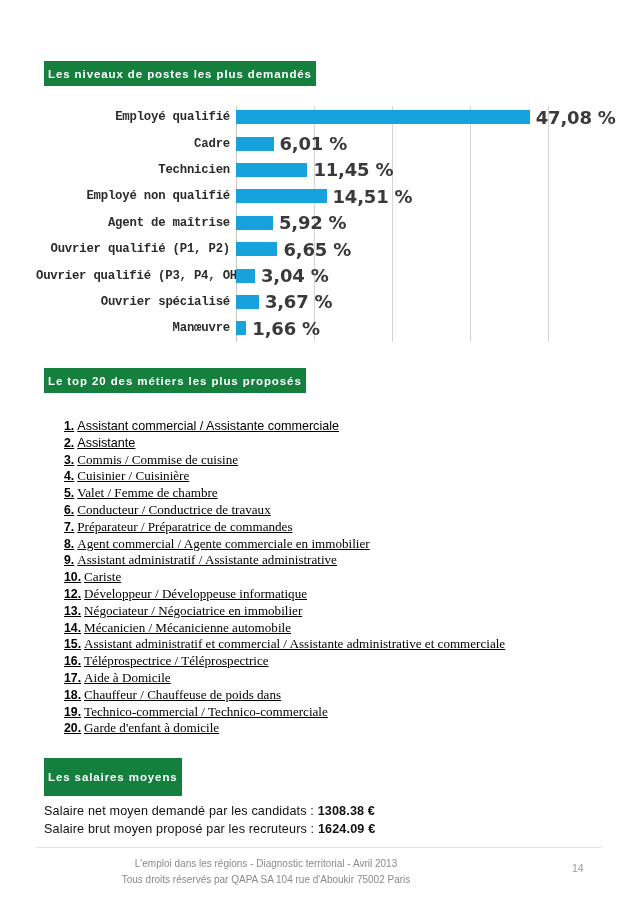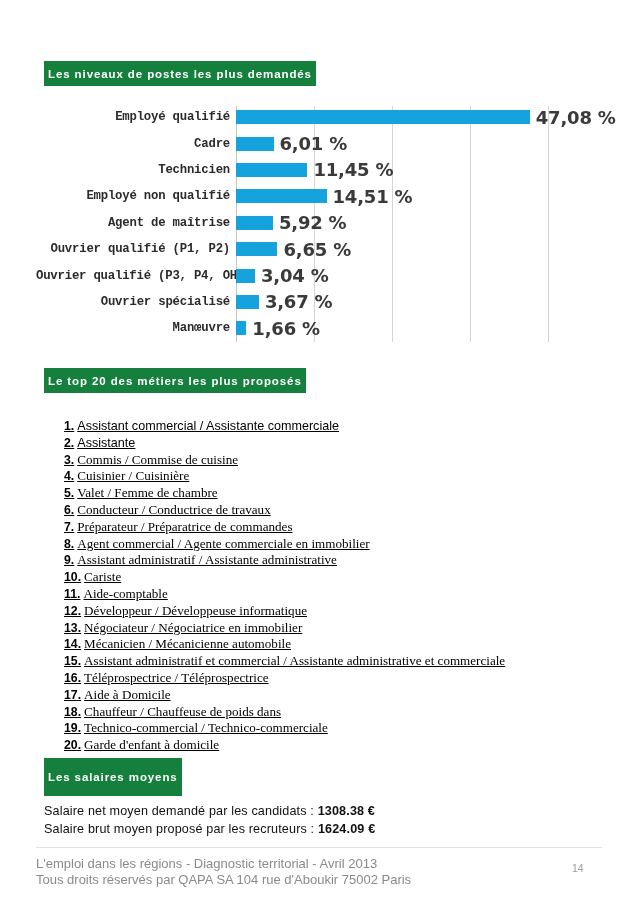--- a/index.html
+++ b/index.html
@@ -166,24 +166,25 @@
     height: 1px;
     background: #e2e2e2;
   }
   .footer {
     position: absolute;
     left: 36px;
     top: 856px;
     width: 460px;
   }
   .footer-line {
-    font-size: 13px;
+    font-size: 10px;
     line-height: 16px;
     color: #8a8a8a;
     white-space: nowrap;
+    text-align: center;
   }
   .page-number {
     position: absolute;
     left: 572px;
     top: 862px;
     font-size: 10.5px;
     color: #9a9a9a;
   }
 </style>
 </head>
@@ -274,21 +275,20 @@
       <li class="job-item sans"><span class="job-num">1.</span><span>Assistant commercial / Assistante commerciale</span></li>
       <li class="job-item sans"><span class="job-num">2.</span><span>Assistante</span></li>
       <li class="job-item"><span class="job-num">3.</span><span>Commis / Commise de cuisine</span></li>
       <li class="job-item"><span class="job-num">4.</span><span>Cuisinier / Cuisinière</span></li>
       <li class="job-item"><span class="job-num">5.</span><span>Valet / Femme de chambre</span></li>
       <li class="job-item"><span class="job-num">6.</span><span>Conducteur / Conductrice de travaux</span></li>
       <li class="job-item"><span class="job-num">7.</span><span>Préparateur / Préparatrice de commandes</span></li>
       <li class="job-item"><span class="job-num">8.</span><span>Agent commercial / Agente commerciale en immobilier</span></li>
       <li class="job-item"><span class="job-num">9.</span><span>Assistant administratif / Assistante administrative</span></li>
       <li class="job-item"><span class="job-num">10.</span><span>Cariste</span></li>
-      <li class="job-item"><span class="job-num">11.</span><span>Aide-comptable</span></li>
       <li class="job-item"><span class="job-num">12.</span><span>Développeur / Développeuse informatique</span></li>
       <li class="job-item"><span class="job-num">13.</span><span>Négociateur / Négociatrice en immobilier</span></li>
       <li class="job-item"><span class="job-num">14.</span><span>Mécanicien / Mécanicienne automobile</span></li>
       <li class="job-item"><span class="job-num">15.</span><span>Assistant administratif et commercial / Assistante administrative et commerciale</span></li>
       <li class="job-item"><span class="job-num">16.</span><span>Téléprospectrice / Téléprospectrice</span></li>
       <li class="job-item"><span class="job-num">17.</span><span>Aide à Domicile</span></li>
       <li class="job-item"><span class="job-num">18.</span><span>Chauffeur / Chauffeuse de poids dans</span></li>
       <li class="job-item"><span class="job-num">19.</span><span>Technico-commercial / Technico-commerciale</span></li>
       <li class="job-item"><span class="job-num">20.</span><span>Garde d'enfant à domicile</span></li>
     </ul>

